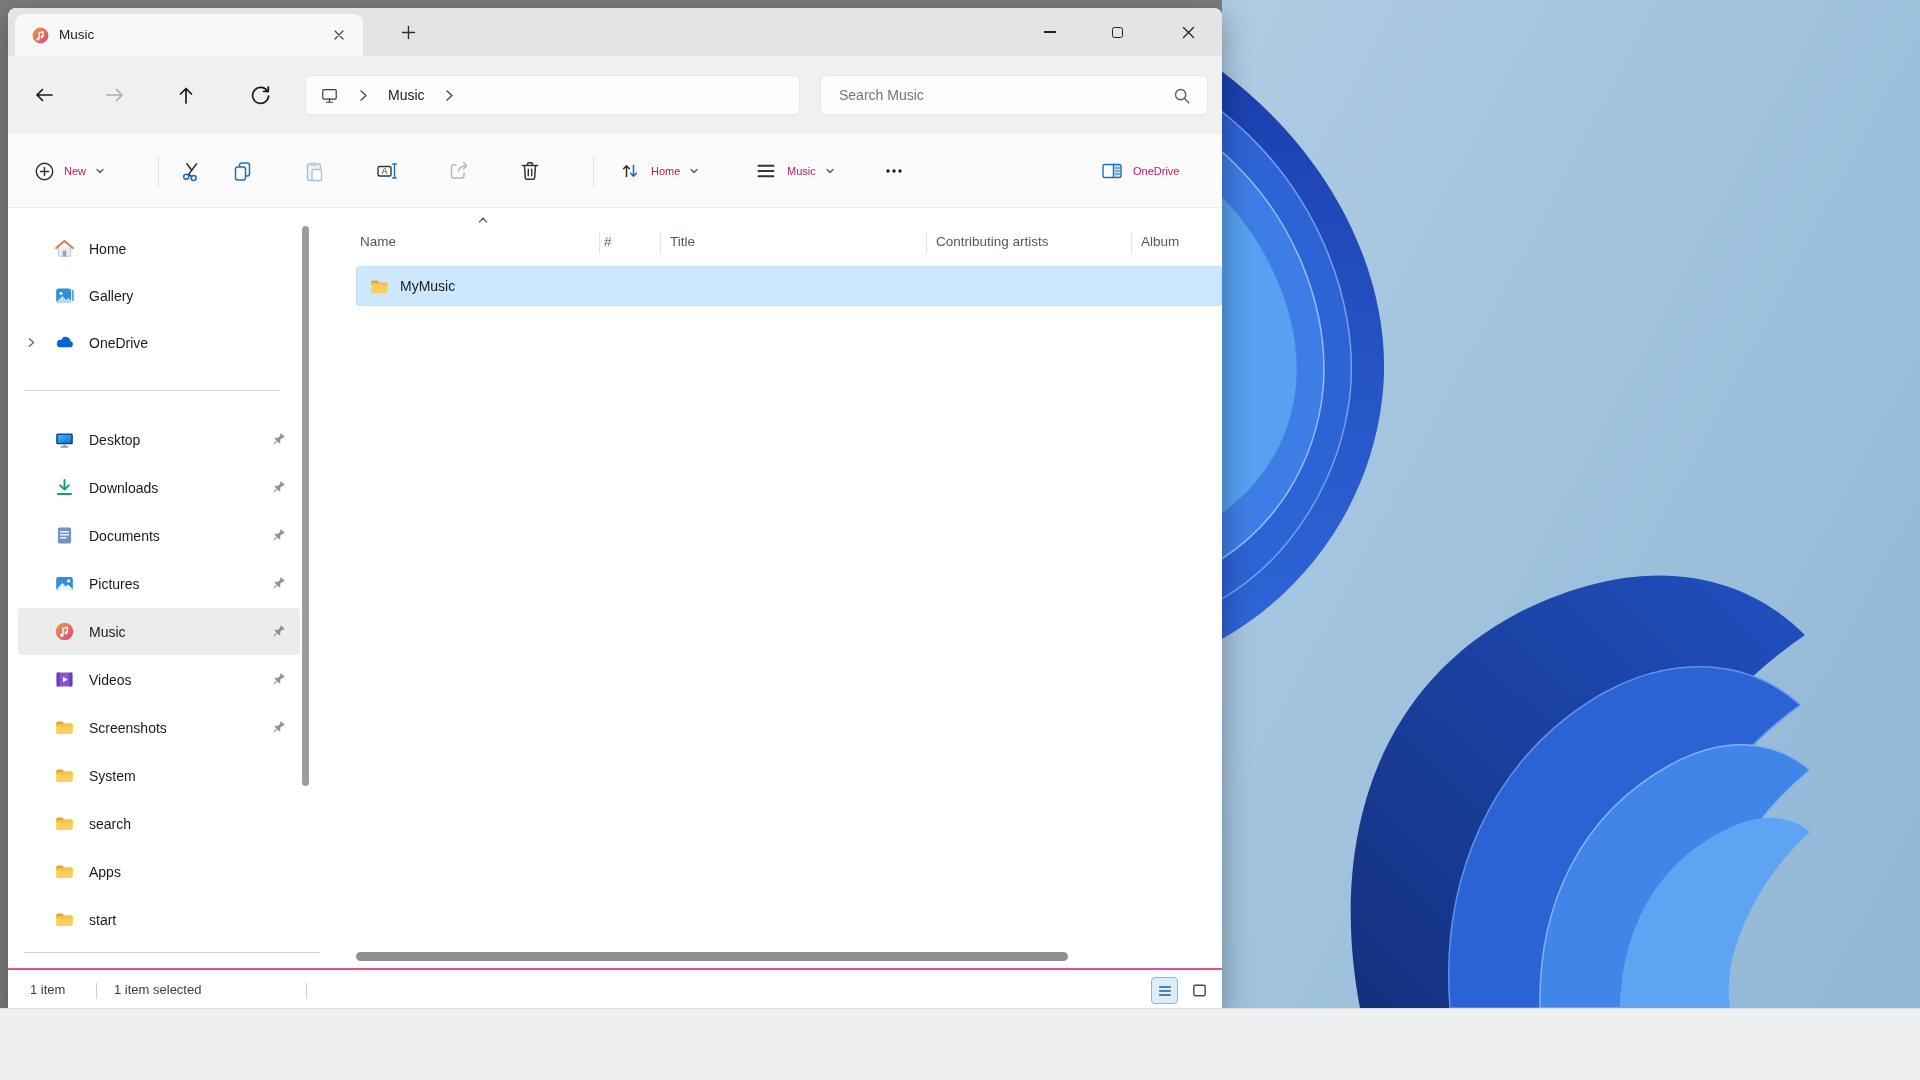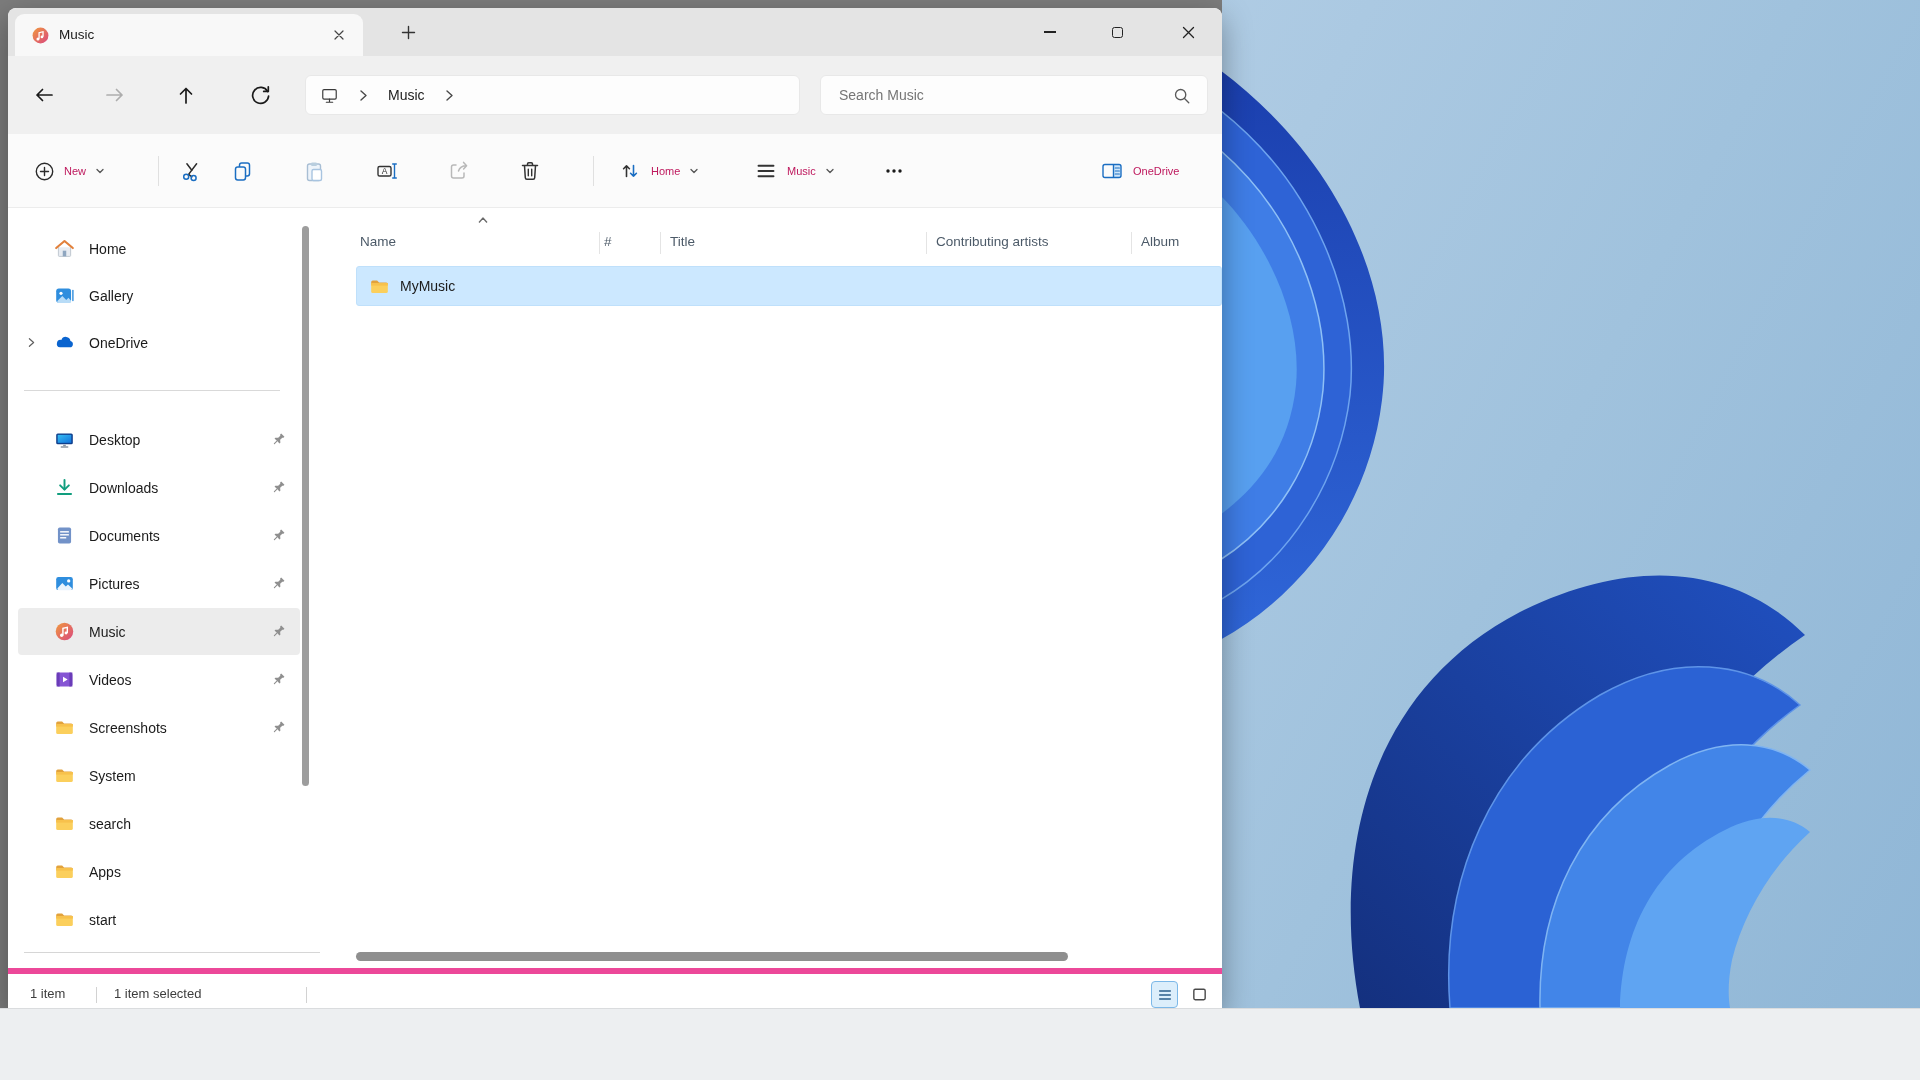--- a/index.html
+++ b/index.html
@@ -30,21 +30,21 @@
   .side-item{left:10px;width:282px;height:47px;border-radius:4px;display:flex;align-items:center;}
   .side-item .lbl{font-size:14px;margin-left:14px;}
   .side-ic{margin-left:36px;width:21px;height:21px;flex:0 0 21px;}
   .pin{position:absolute;right:14px;width:15px;height:15px;}
   .sel{background:#ececec;}
   
   .colhead{font-size:13.5px;color:#4c5a68;}
   .colsep{width:1px;height:22px;background:#e4e4e4;top:224px;}
   #row-mymusic{left:341px;top:258px;width:866px;height:40px;background:#cce8ff;border:1px solid #bfe0fb;border-radius:3px;display:flex;align-items:center;margin-left:7px;}
   
-  #statusbar{left:0;top:960px;width:100%;height:42px;background:#fff;border-top:6px solid #ec4899;}
+  #statusbar{left:0;top:960px;width:100%;height:42px;background:#fff;border-top:2px solid #ec4899;}
   .stattext{font-size:13px;color:#3d3d3d;}
   .statsep{width:1px;height:16px;background:#d2d2d2;}
   
   #taskbar{left:0;top:1008px;width:1920px;height:72px;background:#edeff1;border-top:1px solid #dadcde;}
   svg{display:block;}
   input{outline:none;}
 </style>
 </head>
 <body>
 

